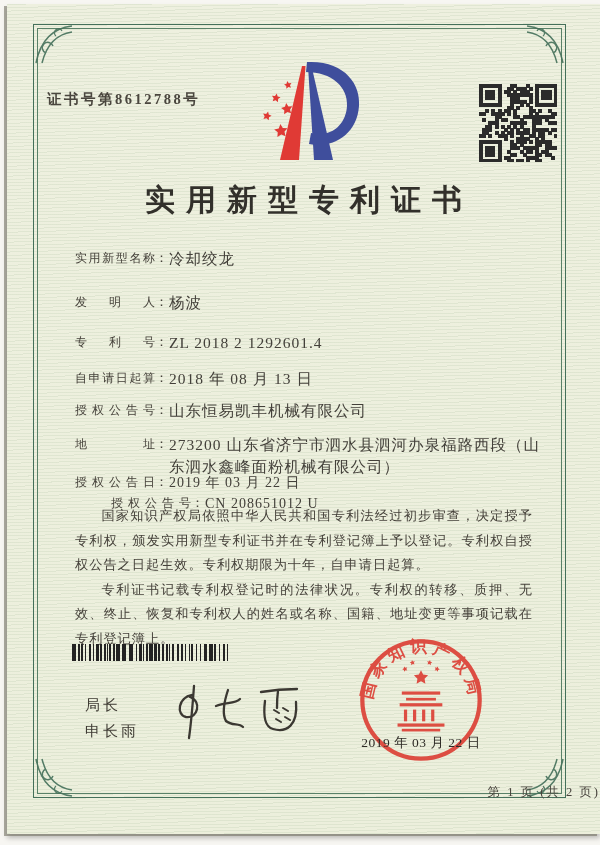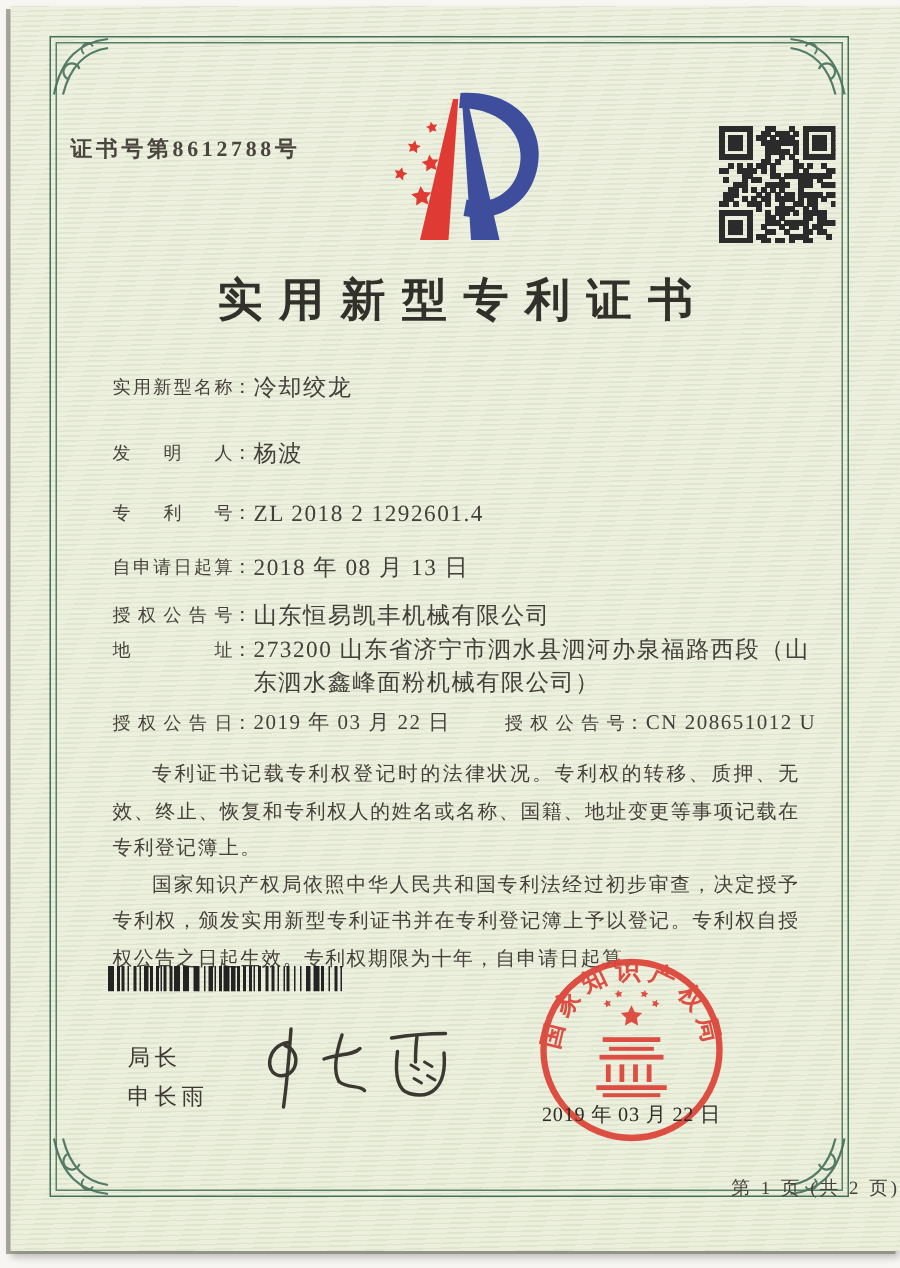--- a/index.html
+++ b/index.html
@@ -46,21 +46,21 @@
   .fields{position:absolute;left:68px;top:244px;width:470px;}
   .frow{position:absolute;left:0;display:flex;align-items:flex-start;}
   .fl{
     display:inline-block;width:80px;font-size:12px;letter-spacing:0;
     text-align:justify;text-align-last:justify;color:#45413a;line-height:20px;
     flex:0 0 80px;
   }
   .fcolon{flex:0 0 14px;font-size:13px;line-height:20px;color:#45413a;}
   .fv{font-size:15.5px;letter-spacing:1px;color:#43403a;line-height:21px;}
   .fv-wrap{width:382px;line-height:22px;}
-  .grant{position:absolute;left:0;top:224px;width:470px;display:flex;}
+  .grant{position:absolute;left:0;top:224px;width:470px;display:flex;flex-direction:column;}
   .gpair{display:flex;}
   .gpair2{margin-left:36px;}
   .paras{
     position:absolute;left:68px;top:500px;width:458px;
     font-size:13.2px;line-height:24.5px;letter-spacing:1px;
     text-align:justify;color:#45413a;
   }
   .paras p{margin:0;text-indent:2em;}
   .barcode{position:absolute;left:64px;top:640px;width:160px;height:17px;}
   .sig-role{position:absolute;left:78px;top:692px;font-size:15px;letter-spacing:3px;color:#3e3a33;}
@@ -477,42 +477,42 @@
     <div class="frow" style="top:120px;">
       <span class="fl">自申请日起算</span>
         <span class="fcolon">：</span>
       <span class="fv">2018 年 08 月 13 日</span>
     </div>
     <div class="frow" style="top:152px;">
       <span class="fl">授权公告号</span>
         <span class="fcolon">：</span>
       <span class="fv">山东恒易凯丰机械有限公司</span>
     </div>
-    <div class="frow" style="top:175px;">
+    <div class="frow" style="top:186px;">
       <span class="fl">地址</span>
         <span class="fcolon">：</span>
       <span class="fv fv-wrap">273200 山东省济宁市泗水县泗河办泉福路西段（山东泗水鑫峰面粉机械有限公司）</span>
     </div>
     <div class="grant">
       <div class="gpair">
         <span class="fl">授权公告日</span>
           <span class="fcolon">：</span>
         <span class="fv" style="font-size:14px;">2019 年 03 月 22 日</span>
       </div>
       <div class="gpair gpair2">
         <span class="fl">授权公告号</span>
           <span class="fcolon">：</span>
         <span class="fv" style="font-size:14px;">CN 208651012 U</span>
       </div>
     </div>
   </div>
 
   <div class="paras">
+    <p>国家知识产权局依照中华人民共和国专利法经过初步审查，决定授予专利权，颁发实用新型专利证书并在专利登记簿上予以登记。专利权自授权公告之日起生效。专利权期限为十年，自申请日起算。</p>
     <p>专利证书记载专利权登记时的法律状况。专利权的转移、质押、无效、终止、恢复和专利权人的姓名或名称、国籍、地址变更等事项记载在专利登记簿上。</p>
-    <p>国家知识产权局依照中华人民共和国专利法经过初步审查，决定授予专利权，颁发实用新型专利证书并在专利登记簿上予以登记。专利权自授权公告之日起生效。专利权期限为十年，自申请日起算。</p>
   </div>
 
   <div class="barcode">
     <svg viewBox="0 0 160 17">
         <g id="bc-g">
           <rect x="1" y="0" width="4" height="17" fill="#232323"></rect>
           <rect x="7" y="0" width="2" height="17" fill="#232323"></rect>
           <rect x="10" y="0" width="2" height="17" fill="#232323"></rect>
           <rect x="14" y="0" width="1" height="17" fill="#232323"></rect>
           <rect x="18" y="0" width="2" height="17" fill="#232323"></rect>

